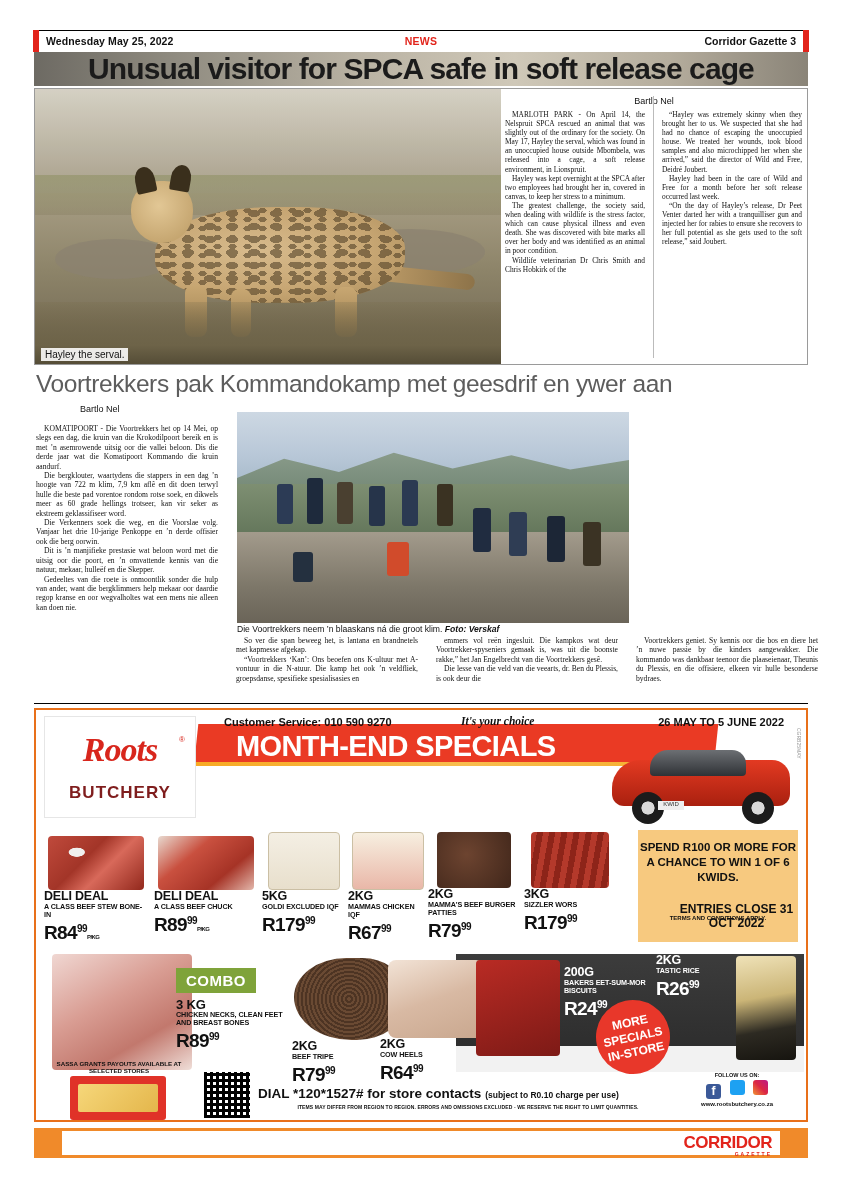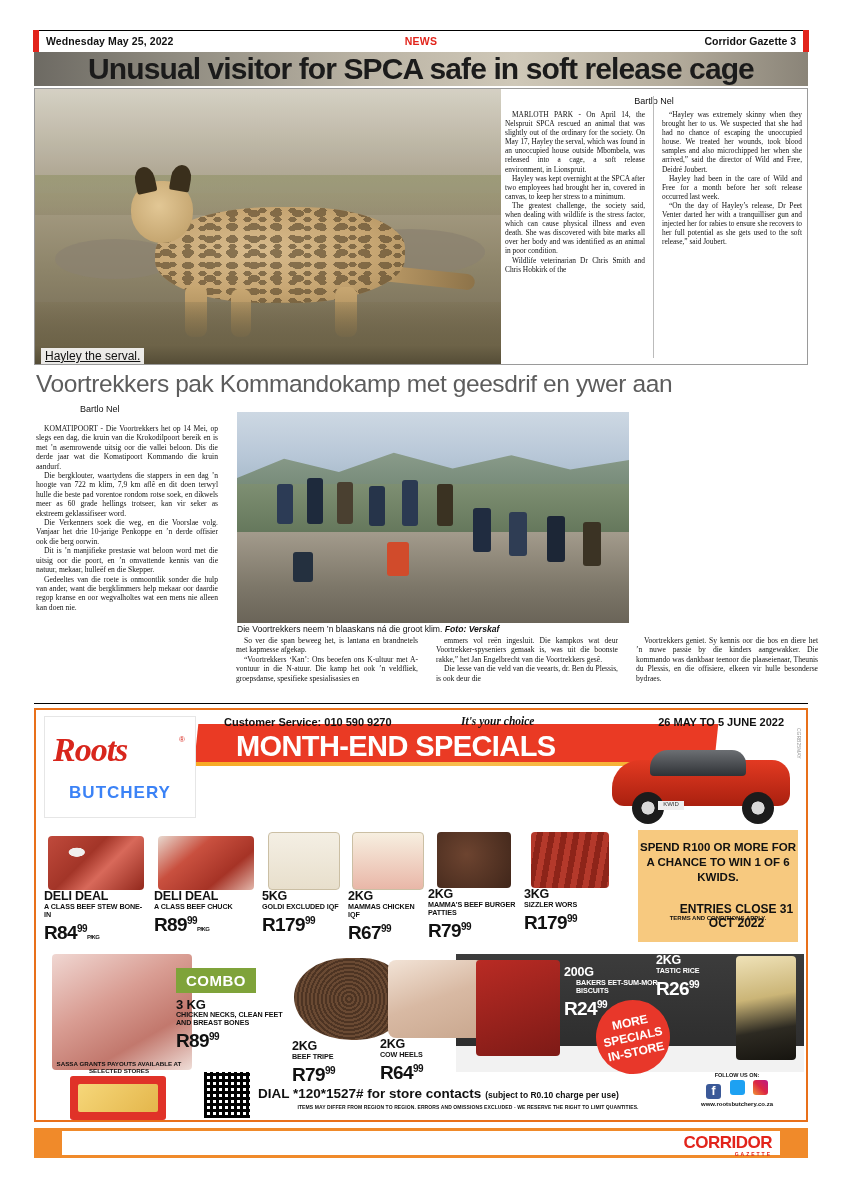--- a/index.html
+++ b/index.html
@@ -27,21 +27,21 @@
   .sv-body{position:absolute;left:120px;top:118px;width:250px;height:96px;background:radial-gradient(ellipse at 40% 45%,#d8bb8d 0%,#c7a673 55%,#a98a58 100%);border-radius:48% 42% 46% 44%;}
   .sv-spots{position:absolute;left:120px;top:118px;width:250px;height:96px;border-radius:48% 42% 46% 44%;
     background-image:radial-gradient(#4a3a22 38%,transparent 40%),radial-gradient(#4a3a22 38%,transparent 40%);
     background-size:22px 13px,15px 9px;background-position:0 0,10px 8px;opacity:.55;}
   .sv-head{position:absolute;left:96px;top:92px;width:62px;height:62px;background:radial-gradient(circle at 45% 40%,#e2c795,#bb9a63);border-radius:46% 46% 50% 50%;}
   .sv-ear{position:absolute;width:20px;height:26px;background:#3a2f1c;border-radius:50% 50% 10% 10%;}
   .sv-leg{position:absolute;background:linear-gradient(180deg,#c8a772,#9c7f50);border-radius:8px;}
   .sv-tail{position:absolute;left:330px;top:180px;width:110px;height:16px;background:linear-gradient(90deg,#c3a16c,#8d7349);border-radius:10px;transform:rotate(6deg);}
   .sv-fg{position:absolute;left:0;bottom:0;width:466px;height:62px;background:linear-gradient(180deg,rgba(120,108,74,.25),#6d6348 70%,#554d37 100%);}
   .sv-stone{position:absolute;background:#8b8270;border-radius:50%;opacity:.75;}
-  .photo-cap{position:absolute;left:41px;top:348px;background:rgba(255,255,255,.88);padding:1px 4px;font-family:"Liberation Sans",sans-serif;font-size:12px;color:#111;border:0;text-decoration:underline;}
+  .photo-cap{position:absolute;left:41px;top:348px;background:rgba(255,255,255,.88);padding:1px 4px;font-family:"Liberation Sans",sans-serif;font-size:10px;color:#111;border:0;}
 
   .lead-cols{position:absolute;left:505px;top:96px;width:298px;height:262px;}
   .byline{font-family:"Liberation Sans",sans-serif;font-size:9px;text-align:center;margin:0 0 5px 0;color:#111;}
   .col{position:absolute;top:0;width:140px;font-family:"Liberation Serif",serif;font-size:7.4px;line-height:9.1px;text-align:justify;color:#111;}
   .col p{margin:0 0 0 0;text-indent:7px;}
   .col p.first{text-indent:7px;}
   .colA{left:0;}
   .colB{left:157px;top:0;}
   .vrule{position:absolute;left:148px;top:0;width:1px;height:262px;background:#bbb;}
 
@@ -74,23 +74,23 @@
 
   .ad-topbar{position:absolute;left:0;top:0;width:770px;height:56px;background:#fff;overflow:hidden;}
   .ad-redswoosh{position:absolute;left:160px;top:14px;width:520px;height:44px;background:#ea3a24;transform:skewX(-6deg);}
   .ad-orangeband{position:absolute;left:120px;top:52px;width:560px;height:36px;background:linear-gradient(90deg,#f7a71e,#f8bd4e 55%,#f6ab28);transform:skewX(-6deg);}
   .ad-cs{position:absolute;left:188px;top:6px;font-family:"Liberation Sans",sans-serif;font-weight:bold;font-size:11px;color:#111;}
   .ad-choice{position:absolute;left:425px;top:5px;font-family:"Liberation Serif",serif;font-style:italic;font-weight:bold;font-size:11.5px;color:#111;}
   .ad-dates{position:absolute;right:22px;top:6px;font-family:"Liberation Sans",sans-serif;font-weight:bold;font-size:11px;color:#111;}
   .ad-vert{position:absolute;right:4px;top:18px;font-family:"Liberation Sans",sans-serif;font-size:5px;color:#999;writing-mode:vertical-rl;}
 
   .roots-logo{position:absolute;left:8px;top:6px;width:150px;height:100px;background:#fff;border:1px solid #e6e6e6;}
-  .rl-word{position:absolute;left:8px;top:14px;width:134px;font-family:"Liberation Serif",serif;font-style:italic;font-weight:bold;font-size:34px;color:#d8261c;letter-spacing:-1px;}
+  .rl-word{position:absolute;left:8px;top:14px;width:134px;text-align:center;font-family:"Liberation Serif",serif;font-style:italic;font-weight:bold;font-size:34px;color:#d8261c;letter-spacing:-1px;}
   .rl-reg{position:absolute;right:10px;top:18px;font-family:"Liberation Sans",sans-serif;font-size:8px;color:#d8261c;}
-  .rl-butch{position:absolute;left:8px;top:66px;width:134px;text-align:center;font-family:"Liberation Sans",sans-serif;font-weight:bold;font-size:17px;color:#3b82f6;letter-spacing:1px;}
+  .rl-butch{position:absolute;left:8px;top:66px;width:134px;text-align:center;font-family:"Liberation Sans",sans-serif;font-weight:bold;font-size:17px;color:#7f1d1d;letter-spacing:1px;}
 
   .ad-mes{position:absolute;left:200px;top:20px;font-family:"Liberation Sans",sans-serif;font-weight:bold;font-size:29px;color:#fff;letter-spacing:-0.6px;}
   .ad-win{position:absolute;left:290px;top:62px;font-family:"Liberation Sans",sans-serif;font-weight:bold;font-size:34px;color:#fff;letter-spacing:-1px;}
   .ad-kwid{position:absolute;left:390px;top:72px;font-family:"Liberation Sans",sans-serif;font-weight:bold;font-size:20px;color:#fff;letter-spacing:-0.3px;}
 
   .kwid-car{position:absolute;right:12px;top:32px;width:186px;height:84px;}
   .kc-body{position:absolute;left:4px;top:18px;width:178px;height:46px;background:linear-gradient(180deg,#e33a22,#a9200f);border-radius:28px 18px 12px 12px;}
   .kc-glass{position:absolute;left:42px;top:8px;width:96px;height:26px;background:linear-gradient(180deg,#6c6f73,#2f3236);border-radius:18px 14px 4px 4px;}
   .kc-wheel{position:absolute;bottom:2px;width:32px;height:32px;border-radius:50%;background:radial-gradient(circle,#d9d9d9 0 28%,#1b1b1b 30%);}
   .kc-wheel.l{left:24px;}
@@ -356,21 +356,21 @@
     <div style="position:absolute;left:352px;top:250px;width:96px;height:78px;border-radius:8px;" class="meat m-heel"></div>
     <div class="prod" style="left:344px;top:328px;width:86px;">
       <div class="p-title">2KG</div>
       <div class="p-sub">COW HEELS</div>
       <div class="p-price"><span>R64</span><sup>99</sup></div>
     </div>
 
     <div style="position:absolute;left:440px;top:250px;width:84px;height:96px;" class="meat m-bisc"></div>
     <div class="prod" style="left:528px;top:256px;width:96px;">
       <div class="p-title" style="color:#fff;">200G</div>
-      <div class="p-sub" style="color:#fff;margin-left:12px;">BAKERS EET-SUM-MOR BISCUITS</div>
+      <div class="p-sub" style="color:#fff;">BAKERS EET-SUM-MOR BISCUITS</div>
       <div class="p-price" style="color:#fff;"><span>R24</span><sup>99</sup></div>
     </div>
 
     <div class="prod" style="left:620px;top:244px;width:76px;">
       <div class="p-title" style="color:#fff;">2KG</div>
       <div class="p-sub" style="color:#fff;">TASTIC RICE</div>
       <div class="p-price" style="color:#fff;"><span>R26</span><sup>99</sup></div>
     </div>
     <div style="position:absolute;left:700px;top:246px;width:60px;height:104px;border-radius:4px;" class="meat m-rice"></div>
 

